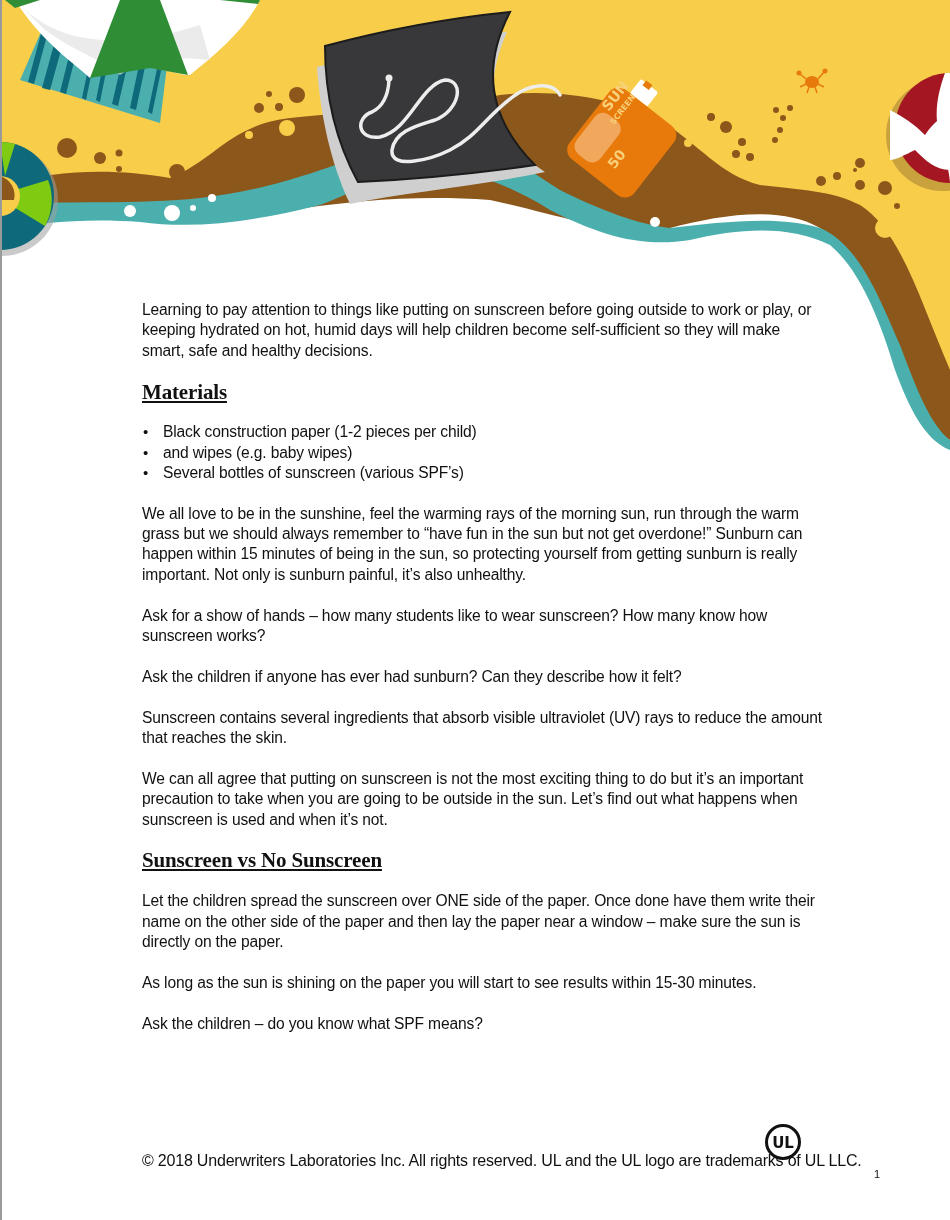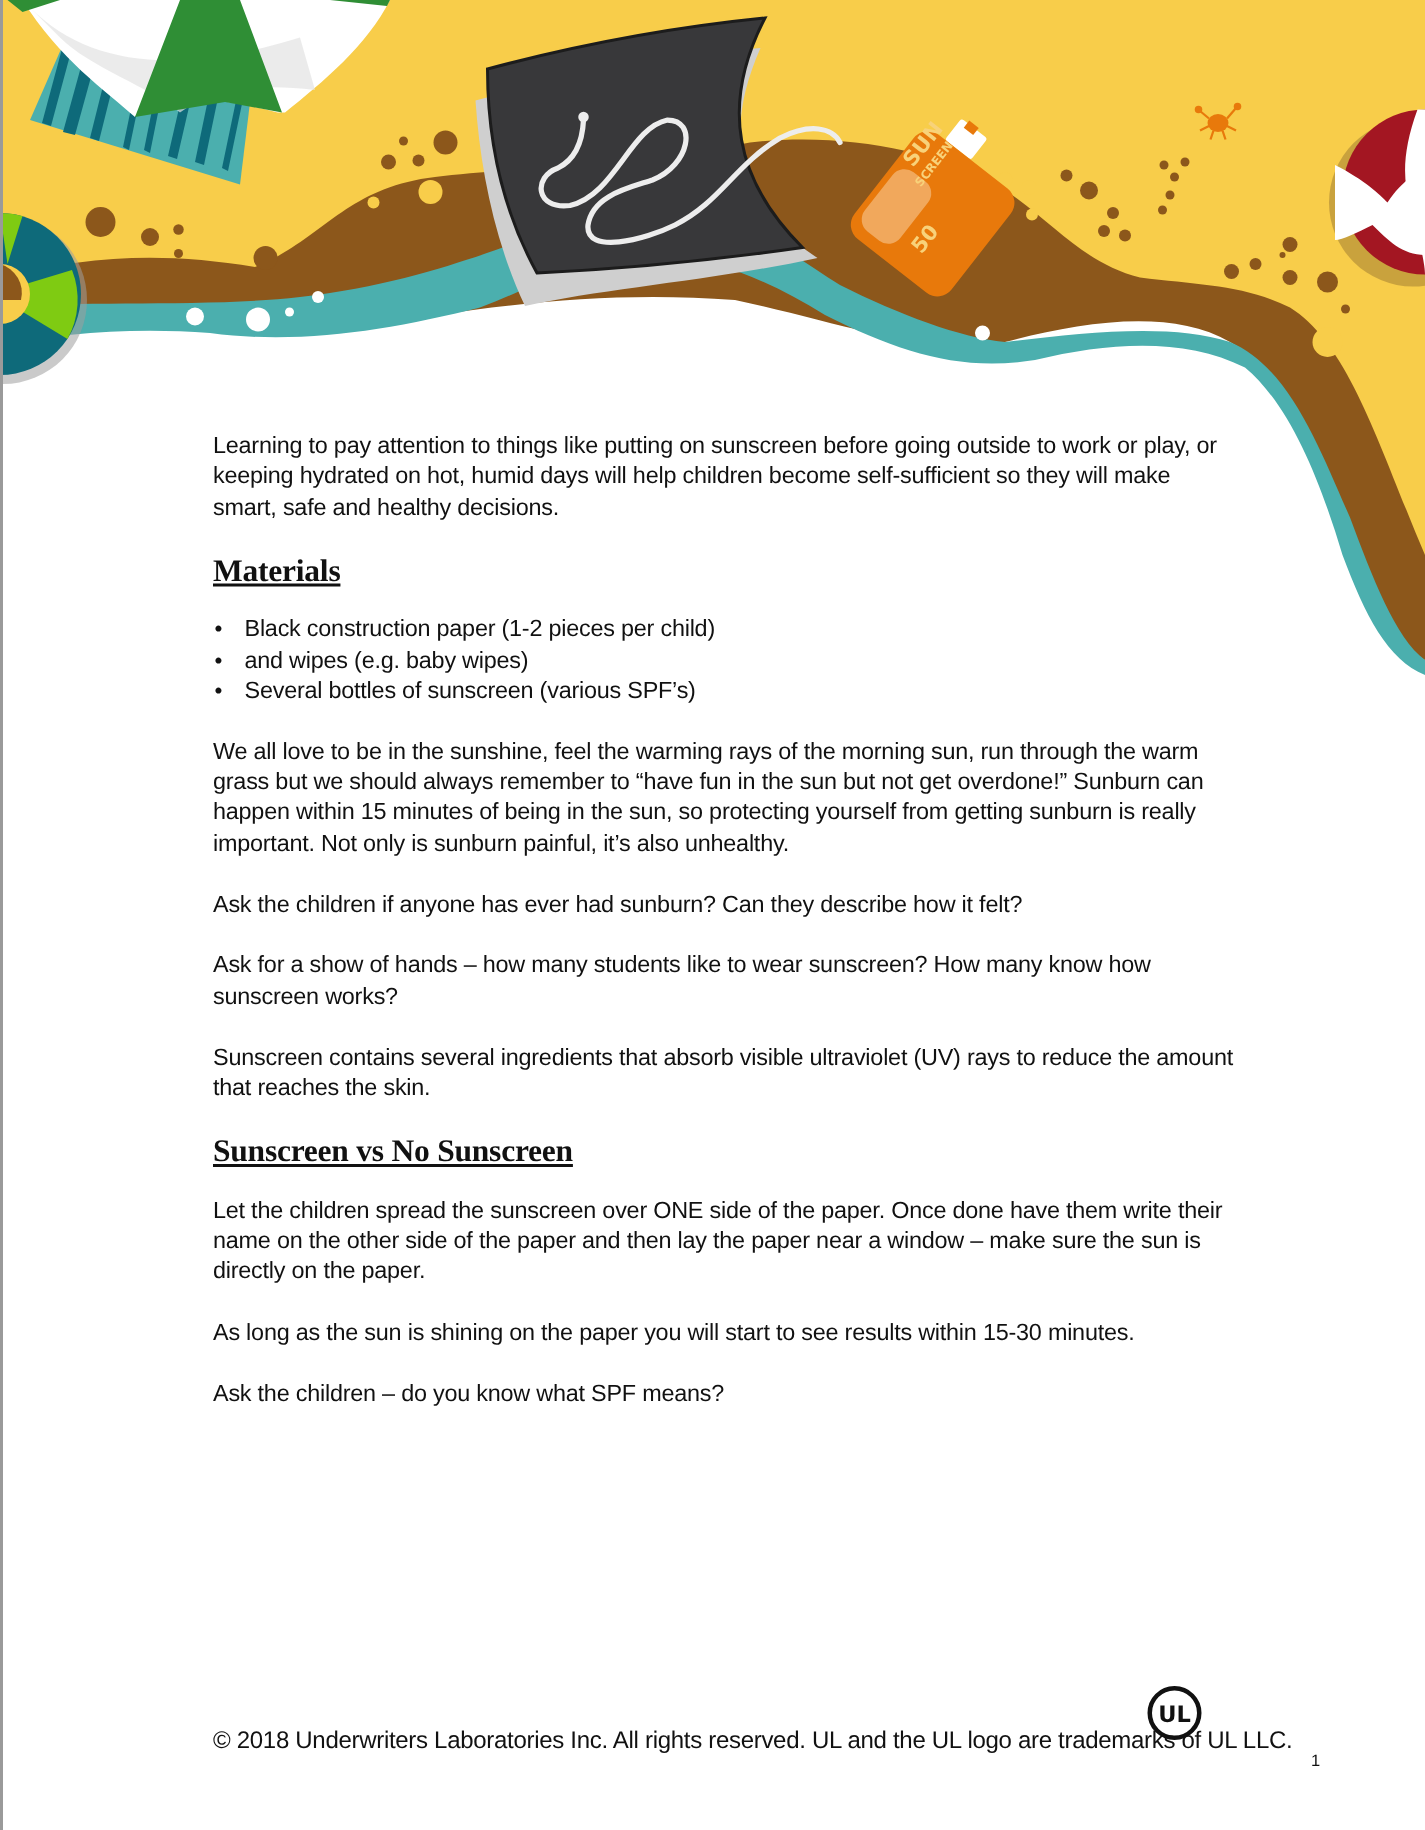--- a/index.html
+++ b/index.html
@@ -1,19 +1,19 @@
 <!DOCTYPE html>
 <html><head>
 <meta charset="utf-8">
 <style>
   html, body { margin: 0; padding: 0; background: #ffffff; }
   body { width: 950px; height: 1220px; position: relative; overflow: hidden; font-family: "Liberation Sans", sans-serif; color: #111; }
   .page-edge { position: absolute; left: 0; top: 0; width: 2px; height: 1220px; background: #9a9a9a; z-index: 5; }
   .banner { position: absolute; left: 0; top: 0; width: 950px; height: 450px; z-index: 1; }
-  .content { position: absolute; left: 142px; top: 288px; width: 680px; z-index: 2; font-size: 15.6px; line-height: 20.4px; letter-spacing: -0.15px; }
+  .content { position: absolute; left: 142px; top: 300px; width: 680px; z-index: 2; font-size: 15.6px; line-height: 20.4px; letter-spacing: -0.15px; }
   .content p { margin: 0 0 20.4px 0; }
   .heading { font-family: "Liberation Serif", serif; font-weight: bold; text-decoration: underline; font-size: 21px; margin: 0 0 20.4px 0; }
   .materials-list { list-style: none; margin: 0 0 20px 0; padding: 0; }
   .materials-list li { position: relative; padding-left: 21px; }
   .materials-list li::before { content: "\2022"; position: absolute; left: 1px; top: 0; font-size: 15px; }
   .footer-text { position: absolute; left: 142px; top: 1152px; font-size: 16px; letter-spacing: -0.2px; color: #111; z-index: 2; }
   .ul-logo { position: absolute; left: 764px; top: 1123px; width: 38px; height: 38px; z-index: 2; }
   .page-number { position: absolute; left: 874px; top: 1168px; font-size: 11px; color: #111; z-index: 2; }
 </style>
 </head>
@@ -145,23 +145,24 @@
 
 <div class="content">
   <p>Learning to pay attention to things like putting on sunscreen before going outside to work or play, or keeping hydrated on hot, humid days will help children become self-sufficient so they will make smart, safe and healthy decisions.</p>
   <div class="heading">Materials</div>
   <ul class="materials-list">
     <li>Black construction paper (1-2 pieces per child)</li>
     <li>and wipes (e.g. baby wipes)</li>
     <li>Several bottles of sunscreen (various SPF’s)</li>
   </ul>
   <p>We all love to be in the sunshine, feel the warming rays of the morning sun, run through the warm grass but we should always remember to “have fun in the sun but not get overdone!” Sunburn can happen within 15 minutes of being in the sun, so protecting yourself from getting sunburn is really important.  Not only is sunburn painful, it’s also unhealthy.</p>
+  <p>Ask for a show of hands – how many students like to wear sunscreen?  How many know how sunscreen works?</p>
   <p>Ask the children if anyone has ever had sunburn?  Can they describe how it felt?</p>
-  <p>Ask for a show of hands – how many students like to wear sunscreen?  How many know how sunscreen works?</p>
   <p>Sunscreen contains several ingredients that absorb visible ultraviolet (UV) rays to reduce the amount that reaches the skin.</p>
+  <p>We can all agree that putting on sunscreen is not the most exciting thing to do but it’s an important precaution to take when you are going to be outside in the sun.  Let’s find out what happens when sunscreen is used and when it’s not.</p>
   <div class="heading">Sunscreen vs No Sunscreen</div>
   <p>Let the children spread the sunscreen over ONE side of the paper.  Once done have them write their name on the other side of the paper and then lay the paper near a window – make sure the sun is directly on the paper.</p>
   <p>As long as the sun is shining on the paper you will start to see results within 15-30 minutes.</p>
   <p>Ask the children – do you know what SPF means?</p>
 </div>
 
 <svg class="ul-logo" viewBox="0 0 38 38" xmlns="http://www.w3.org/2000/svg">
   <circle cx="19" cy="19" r="16.5" fill="none" stroke="#111" stroke-width="3"></circle>
   <text x="19" y="25" text-anchor="middle" font-family="DejaVu Sans, sans-serif" font-weight="bold" font-size="15" fill="#111">UL</text>
 </svg>

